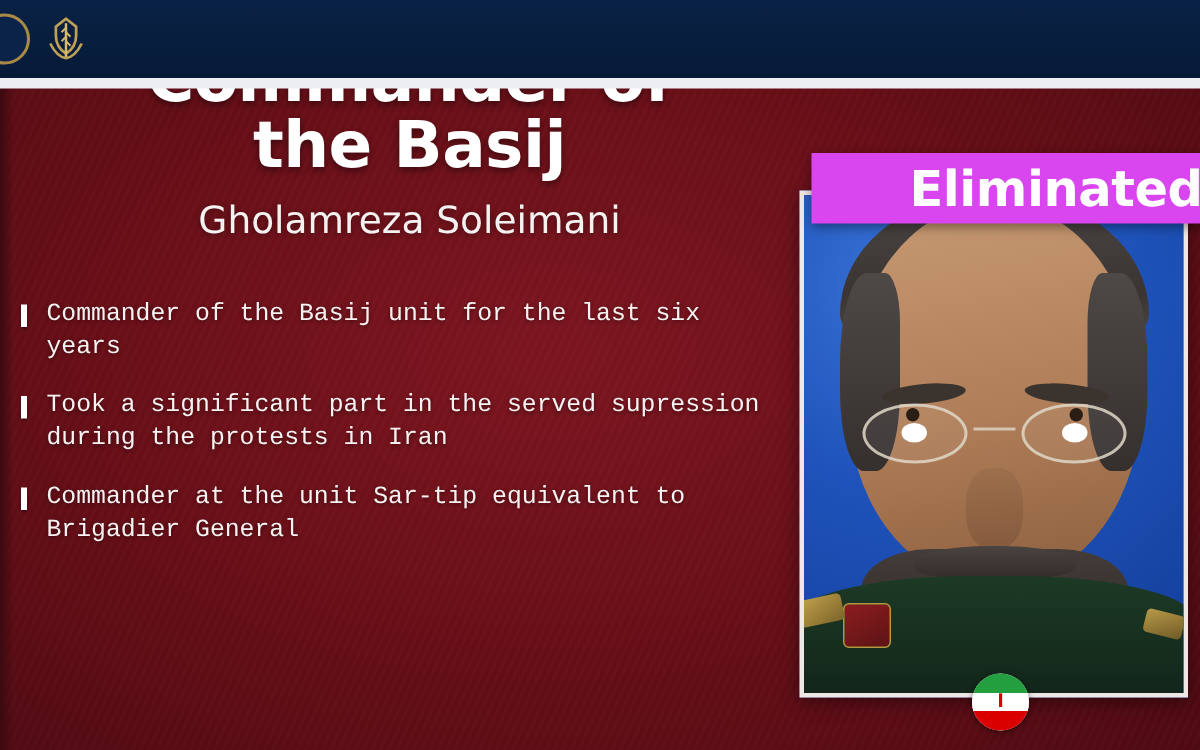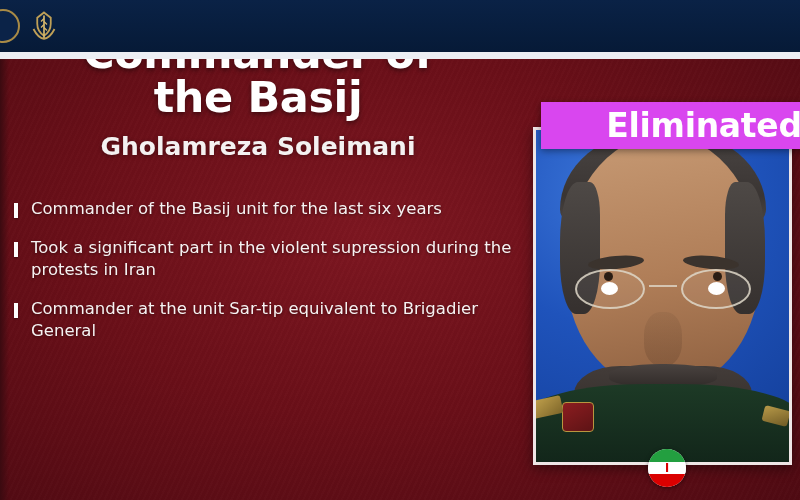--- a/index.html
+++ b/index.html
@@ -88,56 +88,57 @@
     top: 59px;
     width: 9px;
     height: 441px;
     background: linear-gradient(90deg, #3b0a10 0%, rgba(59,10,16,0) 100%);
     z-index: 3;
   }
 
   
   .title-block {
     position: absolute;
-    left: 18px;
+    left: 33px;
     top: 32px;
     width: 480px;
     text-align: center;
     z-index: 4;
   }
   .title-main {
     color: #ffffff;
     font-size: 43px;
     font-weight: 700;
     line-height: 1.02;
     letter-spacing: -0.4px;
     text-shadow: 0 2px 5px rgba(0,0,0,0.45);
     margin: 0;
   }
   .title-sub {
     color: #f4f1f1;
     font-size: 25px;
-    font-weight: 700;
+    font-weight: 400;
     line-height: 1.1;
     margin: 13px 0 0 0;
     text-shadow: 0 1px 4px rgba(0,0,0,0.4);
   }
 
   
   .bullet-list {
     position: absolute;
     left: 14px;
     top: 198px;
     width: 500px;
     z-index: 4;
   }
   .bullet-item {
     display: flex;
     align-items: flex-start;
     margin-bottom: 17px;
+    font-family: Liberation Mono, monospace;
   }
   .bullet-marker {
     flex: 0 0 auto;
     width: 4px;
     height: 15px;
     background: #ffffff;
     margin-top: 5px;
     margin-right: 13px;
     box-shadow: 0 1px 2px rgba(0,0,0,0.4);
   }
@@ -434,21 +435,21 @@
     <div class="title-sub">Gholamreza Soleimani</div>
   </div>
 
   <div class="bullet-list">
     <div class="bullet-item">
       <div class="bullet-marker"></div>
       <div class="bullet-text">Commander of the Basij unit for the last six years</div>
     </div>
     <div class="bullet-item">
       <div class="bullet-marker"></div>
-      <div class="bullet-text">Took a significant part in the violent supression during the protests in Iran</div>
+      <div class="bullet-text">Took a significant part in the served supression during the protests in Iran</div>
     </div>
     <div class="bullet-item">
       <div class="bullet-marker"></div>
       <div class="bullet-text">Commander at the unit Sar-tip equivalent to Brigadier General</div>
     </div>
   </div>
 
   <div class="photo-frame">
     <div class="photo-inner">
       <div class="ph-hair"></div>

